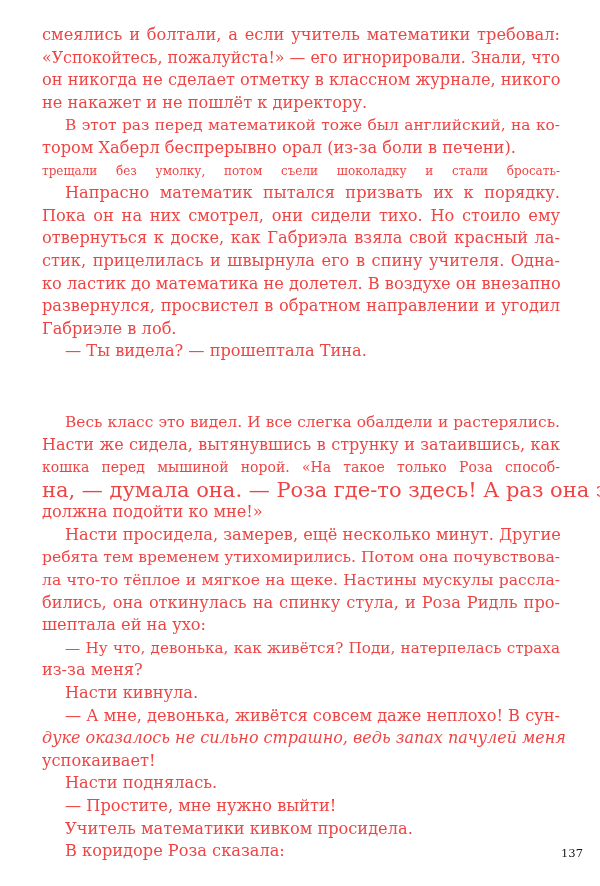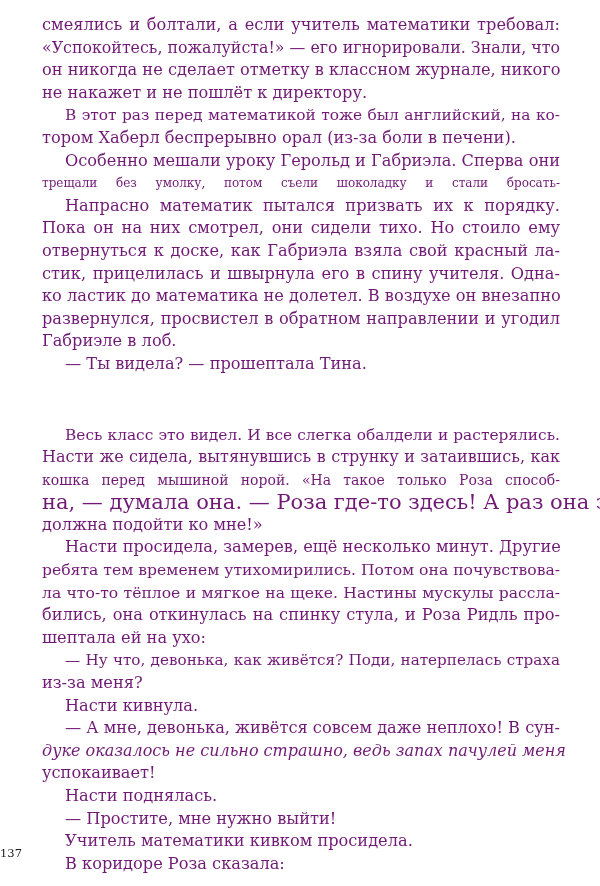--- a/index.html
+++ b/index.html
@@ -1,49 +1,48 @@
 <!DOCTYPE html>
 <html><head>
 <meta charset="utf-8">
 <style>
   html, body { margin: 0; padding: 0; background: #ffffff; }
   body { width: 600px; height: 886px; position: relative; overflow: hidden; }
   .page {
-    position: absolute; left: 42px; top: 14px; width: 518px;
+    position: absolute; left: 42px; top: 24px; width: 518px;
     font-family: "DejaVu Serif", "Liberation Serif", serif;
-    font-size: 16.2px; color: #701a75;
+    font-size: 16.2px; color: #ef4444;
   }
   .line {
     height: 22.6px; line-height: 22.6px; white-space: nowrap;
     text-align: justify; text-align-last: justify;
   }
   .line.last { text-align-last: left; }
   .line.indent { padding-left: 23px; }
   .page-number {
     position: absolute; left: 0; width: 583px; top: 846px;
-    text-align: left; font-family: "DejaVu Serif", "Liberation Serif", serif;
+    text-align: right; font-family: "DejaVu Serif", "Liberation Serif", serif;
     font-size: 11.5px; color: #1a1a1a;
   }
 </style>
 </head>
 <body>
 
 <div class="page" id="page">
     <div>
       <div class="line">смеялись и болтали, а если учитель математики требовал:</div>
       <div class="line" style="font-size: 15.8px;">«Успокойтесь, пожалуйста!» — его игнорировали. Знали, что</div>
       <div class="line">он никогда не сделает отметку в классном журнале, никого</div>
       <div class="line last">не накажет и не пошлёт к директору.</div>
     </div>
     <div>
       <div class="line indent" style="font-size: 15.4px;">В этот раз перед математикой тоже был английский, на ко-</div>
       <div class="line last">тором Хаберл беспрерывно орал (из-за боли в печени).</div>
     </div>
     <div>
-      <div class="line indent">Особенно мешали уроку Герольд и Габриэла. Сперва они</div>
       <div class="line" style="font-size: 12px;">трещали без умолку, потом съели шоколадку и стали бросать-</div>
     </div>
     <div>
       <div class="line indent">Напрасно математик пытался призвать их к порядку.</div>
       <div class="line">Пока он на них смотрел, они сидели тихо. Но стоило ему</div>
       <div class="line">отвернуться к доске, как Габриэла взяла свой красный ла-</div>
       <div class="line">стик, прицелилась и швырнула его в спину учителя. Одна-</div>
       <div class="line">ко ластик до математика не долетел. В воздухе он внезапно</div>
       <div class="line">развернулся, просвистел в обратном направлении и угодил</div>
       <div class="line last">Габриэле в лоб.</div>

